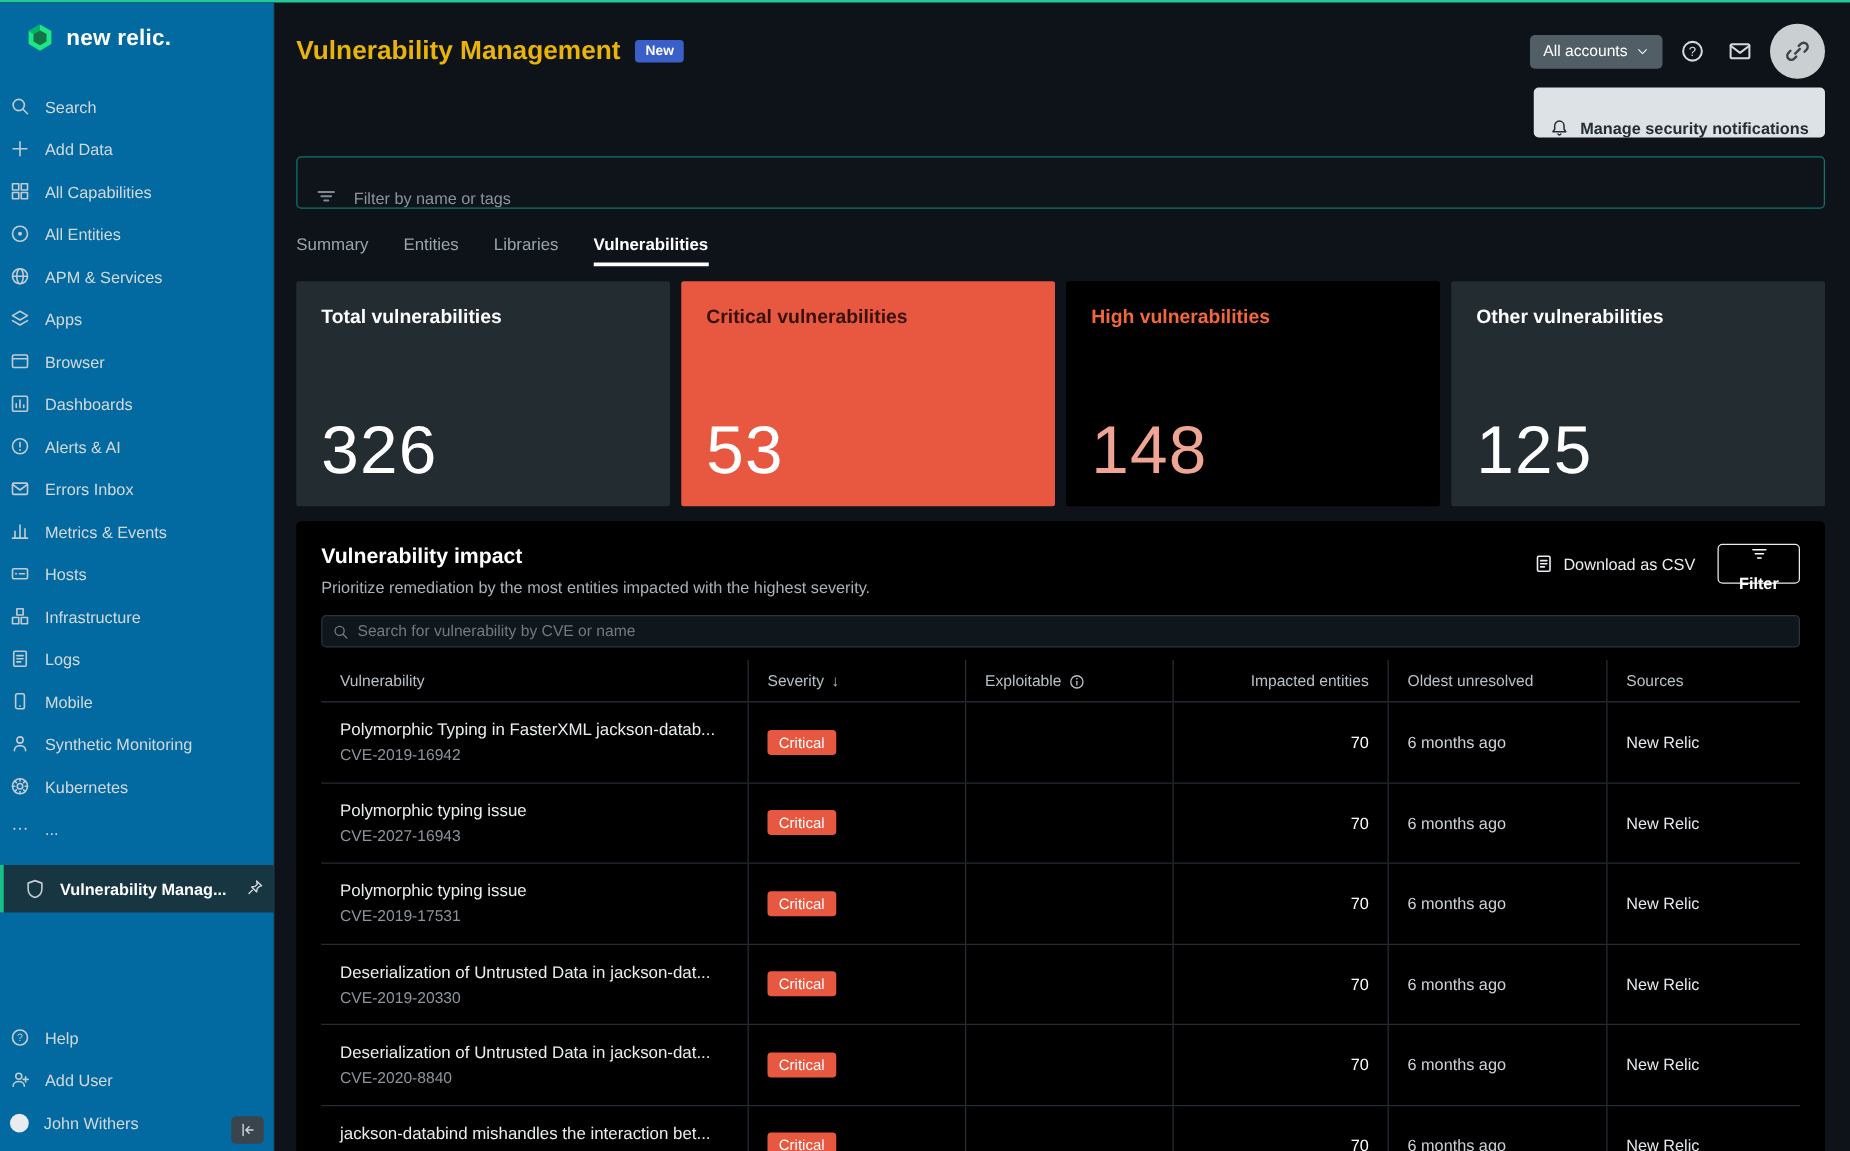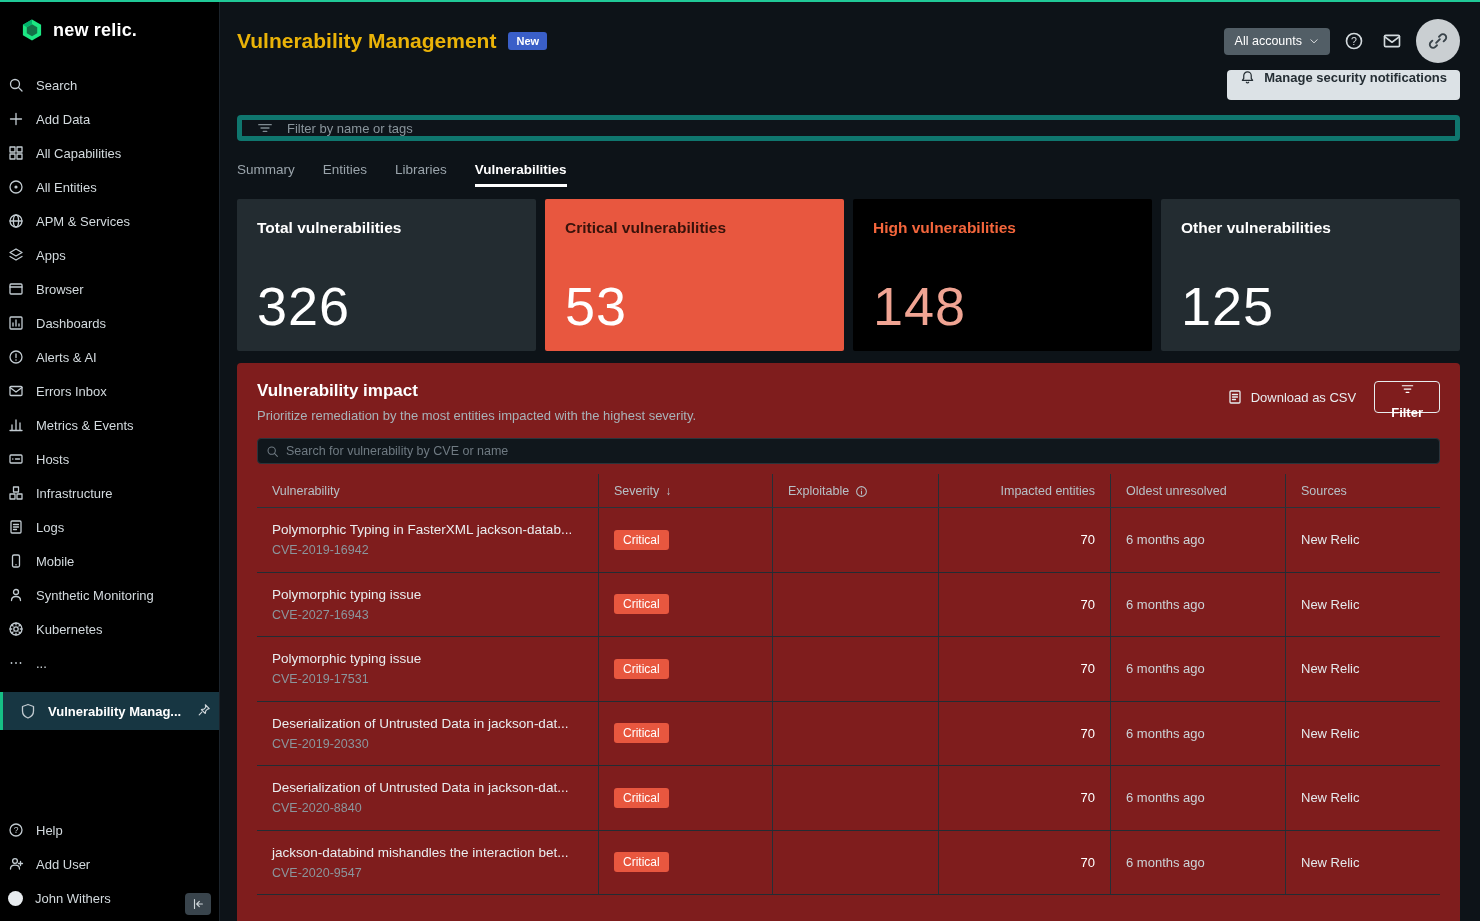--- a/index.html
+++ b/index.html
@@ -7,21 +7,21 @@
   body {
     font-family:"Liberation Sans", sans-serif;
     background:#0d1318; color:#e8edef;
     border-top:2px solid #20c997;
     display:flex;
   }
   svg.ic { fill:none; stroke:currentColor; stroke-width:1.3; stroke-linecap:round; stroke-linejoin:round; }
 
   
   .sidebar {
-    width:220px; min-width:220px; background:#000000; border-right:1px solid #1b232b;
+    width:220px; min-width:220px; background:#0369a1; border-right:1px solid #1b232b;
     display:flex; flex-direction:column; padding-top:16px; position:relative;
   }
   .logo { display:flex; align-items:center; gap:9px; padding:0 20px; margin-bottom:26px; }
   .logo-text { font-size:18px; font-weight:700; color:#fff; letter-spacing:.2px; }
   .nav-item {
     height:34px; display:flex; align-items:center; gap:12px; padding:0 8px;
     font-size:13px; color:#d3dade; cursor:pointer; white-space:nowrap;
   }
   .nav-item .nicon { width:16px; height:16px; color:#c2cbd1; flex:0 0 16px; display:flex; }
   .nav-item.selected {
@@ -45,51 +45,51 @@
   .top-actions { margin-left:auto; display:flex; align-items:center; gap:10px; }
   .account-btn {
     background:#525e66; border:none; color:#fff; font-size:12.5px; height:27px; padding:0 11px;
     border-radius:4px; display:flex; align-items:center; gap:7px; cursor:pointer; font-family:inherit;
   }
   .icon-btn { background:none; border:none; color:#d3dadd; cursor:pointer; display:flex; align-items:center; justify-content:center; width:28px; height:28px; }
   .icon-btn.highlight { width:44px; height:44px; border-radius:50%; background:rgba(218,223,227,.92); color:#39434a; }
 
   .notify-row { display:flex; justify-content:flex-end; margin-top:6px; }
   .notify-btn {
-    background:#dce2e6; color:#242d33; border:none; height:30px; padding:0 13px; border-radius:4px;
-    font-size:13px; font-weight:600; display:flex; align-items:flex-start; gap:9px; cursor:pointer; font-family:inherit;
+    background:#dce2e6; color:#242d33; border:none; height:40px; padding:0 13px; border-radius:4px;
+    font-size:13px; font-weight:600; display:flex; align-items:flex-end; gap:9px; cursor:pointer; font-family:inherit;
   }
 
   .filter-bar {
-    margin-top:15px; height:26px; background:#0e141a; border:5px solid #0f766e; border-radius:4px;
-    display:flex; align-items:center; gap:13px; padding:0 14px; color:#7f8a91;
+    margin-top:15px; height:42px; background:#0e141a; border:1px solid #0f766e; border-radius:4px;
+    display:flex; align-items:flex-end; gap:13px; padding:0 14px; color:#7f8a91;
   }
   .filter-bar input {
     background:transparent; border:none; outline:none; color:#cfd6da; font-size:13px; flex:1; font-family:inherit;
   }
   .filter-bar input::placeholder { color:#8a959c; }
 
   .tabs { display:flex; gap:28px; margin-top:21px; }
   .tab { font-size:13.5px; color:#9aa4ab; padding-bottom:10px; position:relative; cursor:pointer; }
   .tab.active { color:#fff; font-weight:700; }
   .tab.active::after { content:""; position:absolute; left:0; right:0; bottom:0; height:3px; background:#fff; }
 
   
-  .cards { display:grid; grid-template-columns:repeat(4,1fr); gap:9px; margin-top:12px; height:152px; }
+  .cards { display:grid; grid-template-columns:repeat(4,1fr); gap:9px; margin-top:12px; height:180px; }
   .card { background:#232c31; border-radius:2px; padding:20px; position:relative; }
   .card .card-label { font-size:15.5px; font-weight:700; color:#fff; }
   .card .card-value { position:absolute; left:20px; bottom:14px; font-size:54px; font-weight:400; color:#fff; letter-spacing:1px; }
   .card.critical { background:#e8573f; }
   .card.critical .card-label { color:#38120a; }
   .card.high { background:#000000; }
   .card.high .card-label { color:#f4663c; }
   .card.high .card-value { color:#f0a493; }
 
   
-  .panel { margin-top:12px; background:#7f1d1d; border-radius:4px 4px 0 0; padding:18px 20px 16px; flex:1; overflow:hidden; }
+  .panel { margin-top:12px; background:#000000; border-radius:4px 4px 0 0; padding:18px 20px 16px; flex:1; overflow:hidden; }
   .panel-head { display:flex; align-items:flex-start; }
   .panel-title { font-size:17px; font-weight:700; color:#fff; }
   .panel-sub { font-size:13px; color:#a8b2b8; margin-top:7px; }
   .panel-actions { margin-left:auto; display:flex; align-items:center; gap:18px; }
   .csv-link { display:flex; align-items:center; gap:8px; font-size:13px; color:#e8edef; background:none; border:none; cursor:pointer; font-family:inherit; }
   .filter-btn {
     display:flex; align-items:center; gap:8px; font-size:13px; color:#fff; background:transparent;
     border:1px solid #e8edef; border-radius:4px; height:32px; padding:0 16px; cursor:pointer; font-family:inherit; font-weight:600;flex-direction:column;
   }
   .search-row {

